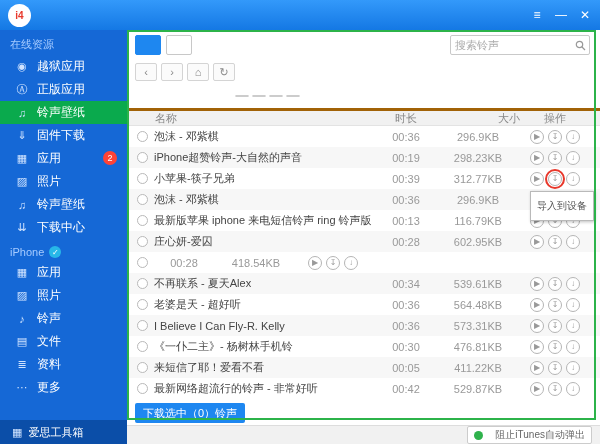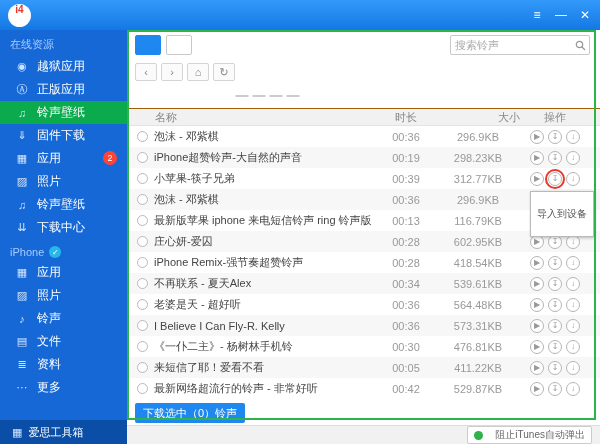--- a/index.html
+++ b/index.html
@@ -1,21 +1,21 @@
 <!DOCTYPE html>
 <html><head>
 <meta charset="utf-8">
 <style>
   *{box-sizing:border-box;margin:0;padding:0}
   html,body{width:600px;height:444px;overflow:hidden}
   body{font-family:"Liberation Sans","DejaVu Sans",sans-serif;background:#fff;position:relative}
 
   
   .titlebar{height:30px;background:linear-gradient(180deg,#3399fa,#1478e4);display:flex;align-items:center;position:relative}
-  .logo{width:23px;height:23px;border-radius:50%;background:#fff;margin-left:8px;display:flex;align-items:flex-start;justify-content:center;color:#e8382b;font-weight:bold;font-size:10px;flex:none}
+  .logo{width:23px;height:23px;border-radius:50%;background:#fff;margin-left:8px;display:flex;align-items:center;justify-content:center;color:#e8382b;font-weight:bold;font-size:10px;flex:none}
   .title-wrap{margin-left:7px;color:#fff}
   .app-name{font-size:13px;font-weight:bold;line-height:14px}
   .app-url{font-size:8px;opacity:.85;line-height:9px}
   .win-controls{position:absolute;right:8px;top:0;height:30px;display:flex;align-items:center;gap:10px}
   .win-btn{color:#fff;font-size:12px;width:14px;text-align:center;cursor:pointer}
 
   
   .body{display:flex;height:414px}
 
   
@@ -44,37 +44,37 @@
   .nav-btn{width:22px;height:18px;border:1px solid #d4d4d4;border-radius:2px;background:#fbfbfb;color:#8a8a8a;font-size:11px;display:flex;align-items:center;justify-content:center;cursor:pointer}
 
   .catbar{height:24px;display:flex;align-items:center;padding:0 8px;gap:4px}
   .cat-group{display:flex;background:#4b5a64;border-radius:2px;overflow:hidden}
   .cat-item{padding:0 6px;line-height:20px;font-size:10px;color:#dde6ec;cursor:pointer;white-space:nowrap}
   .cat-item.active{background:#2d3940;color:#fff}
   .chips{display:flex;gap:3px}
   .chip{padding:0 6px;line-height:18px;font-size:10px;color:#555;border:1px solid #ccc;border-radius:2px;background:#fff;cursor:pointer;white-space:nowrap}
 
   
-  .thead{height:18px;background:#f1f1f1;border-top:1px solid #a16207;border-bottom:1px solid #e3e3e3;display:flex;align-items:center;font-size:11px;color:#888;flex:none}
+  .thead{height:18px;background:#f1f1f1;border-top:3px solid #a16207;border-bottom:1px solid #e3e3e3;display:flex;align-items:center;font-size:11px;color:#888;flex:none}
   .col-name{flex:1;padding-left:28px;min-width:0}
   .col-dur{width:60px;text-align:center;flex:none}
   .col-size{width:84px;text-align:right;flex:none}
   .col-act{width:70px;text-align:center;margin-right:10px;flex:none}
   .rows{flex:1;overflow:hidden}
   .row{height:21px;display:flex;align-items:center;font-size:11px;color:#444;cursor:pointer}
   .row.alt{background:#f7f7f7}
   .radio{width:11px;height:11px;border:1px solid #b9b9b9;border-radius:50%;margin:0 6px 0 10px;background:#fff;flex:none;cursor:pointer}
   .name{flex:1;white-space:nowrap;overflow:hidden;text-overflow:ellipsis;min-width:0}
   .dur{width:60px;text-align:center;color:#999;flex:none}
   .size{width:84px;text-align:center;color:#999;flex:none}
   .acts{width:70px;margin-right:10px;display:flex;justify-content:center;align-items:center;gap:4px;position:relative;flex:none}
   .icon-btn{width:14px;height:14px;border:1px solid #b5b5b5;border-radius:50%;color:#999;font-size:8px;display:flex;align-items:center;justify-content:center;background:#fff;cursor:pointer;flex:none}
   .row.annotated{position:relative;z-index:5}
   .row.annotated .icon-btn.import{outline:2px solid #e8382b;outline-offset:1px}
-  .tooltip{display:none;position:absolute;top:19px;right:-4px;background:#fff;border:1px solid #b9b9b9;box-shadow:1px 1px 3px rgba(0,0,0,.25);padding:15px 6px;font-size:10px;color:#555;white-space:nowrap;z-index:9}
+  .tooltip{display:none;position:absolute;top:19px;right:-4px;background:#fff;border:1px solid #b9b9b9;box-shadow:1px 1px 3px rgba(0,0,0,.25);padding:7px 6px;font-size:10px;color:#555;white-space:nowrap;z-index:9}
   .row.annotated .tooltip{display:block}
 
   
   .bottombar{height:24px;display:flex;align-items:center;padding:0 8px;flex:none}
   .download-btn{height:20px;padding:0 8px;background:#1e87f0;color:#fff;font-size:11px;border:none;border-radius:2px;display:flex;align-items:center;cursor:pointer}
   .statusbar{height:19px;background:#f1f1f1;border-top:1px solid #ddd;display:flex;align-items:center;justify-content:flex-end;padding:0 8px;flex:none}
   .itunes-chip{display:flex;align-items:center;gap:12px;background:#fff;border:1px solid #ccc;border-radius:2px;padding:1px 6px;font-size:10px;color:#666;cursor:pointer}
   .block-icon{width:9px;height:9px;border-radius:50%;background:#2fb24c;display:inline-block;flex:none}
 
   
@@ -315,21 +315,20 @@
           <span class="size">602.95KB</span>
           <span class="acts">
             <span class="icon-btn">▶</span>
             <span class="icon-btn import">↧</span>
             <span class="icon-btn">↓</span>
 
           </span>
         </div>
           <div class="row">
           <span class="radio"></span>
-          <span class="name">iPhone Remix-强节奏超赞铃声</span>
           <span class="dur">00:28</span>
           <span class="size">418.54KB</span>
           <span class="acts">
             <span class="icon-btn">▶</span>
             <span class="icon-btn import">↧</span>
             <span class="icon-btn">↓</span>
 
           </span>
         </div>
           <div class="row alt">

